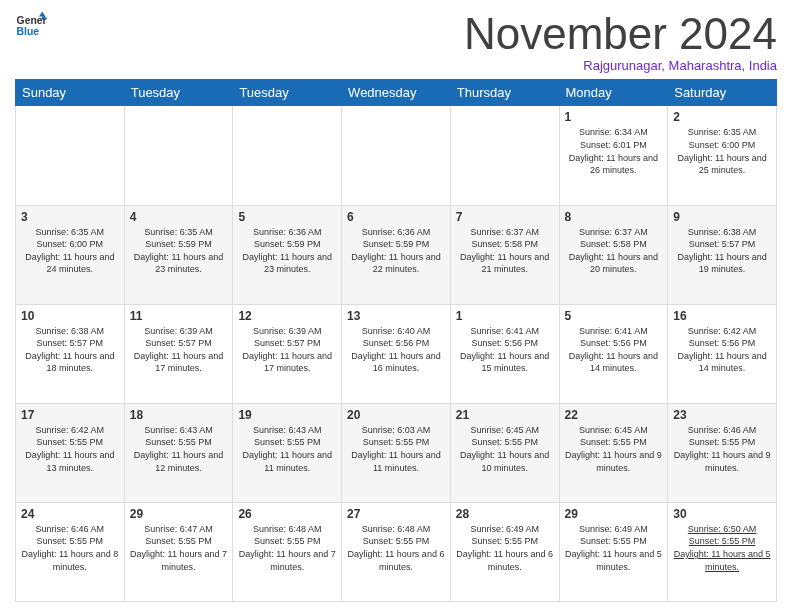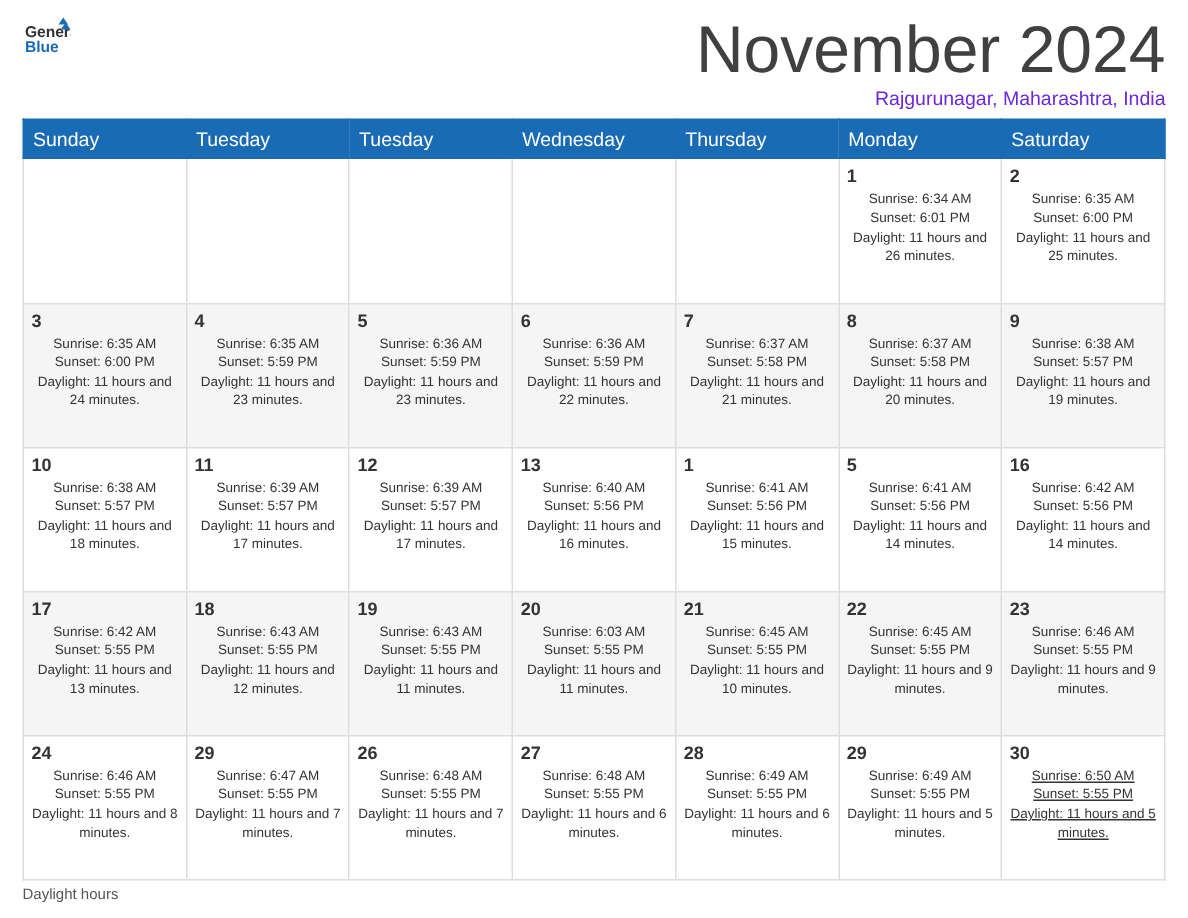--- a/index.html
+++ b/index.html
@@ -322,16 +322,13 @@
           <td>
             <span class="day-number">30</span>
             <div class="day-info" style="white-space: pre-line; text-decoration: underline;">Sunrise: 6:50 AM
 Sunset: 5:55 PM
 Daylight: 11 hours and 5 minutes.</div>
           </td>
         </tr>
       </tbody>
   </table>
 
-  <div class="footer">
-    <span>Daylight hours</span>
-  </div>
 </div>
 
 </body></html>

